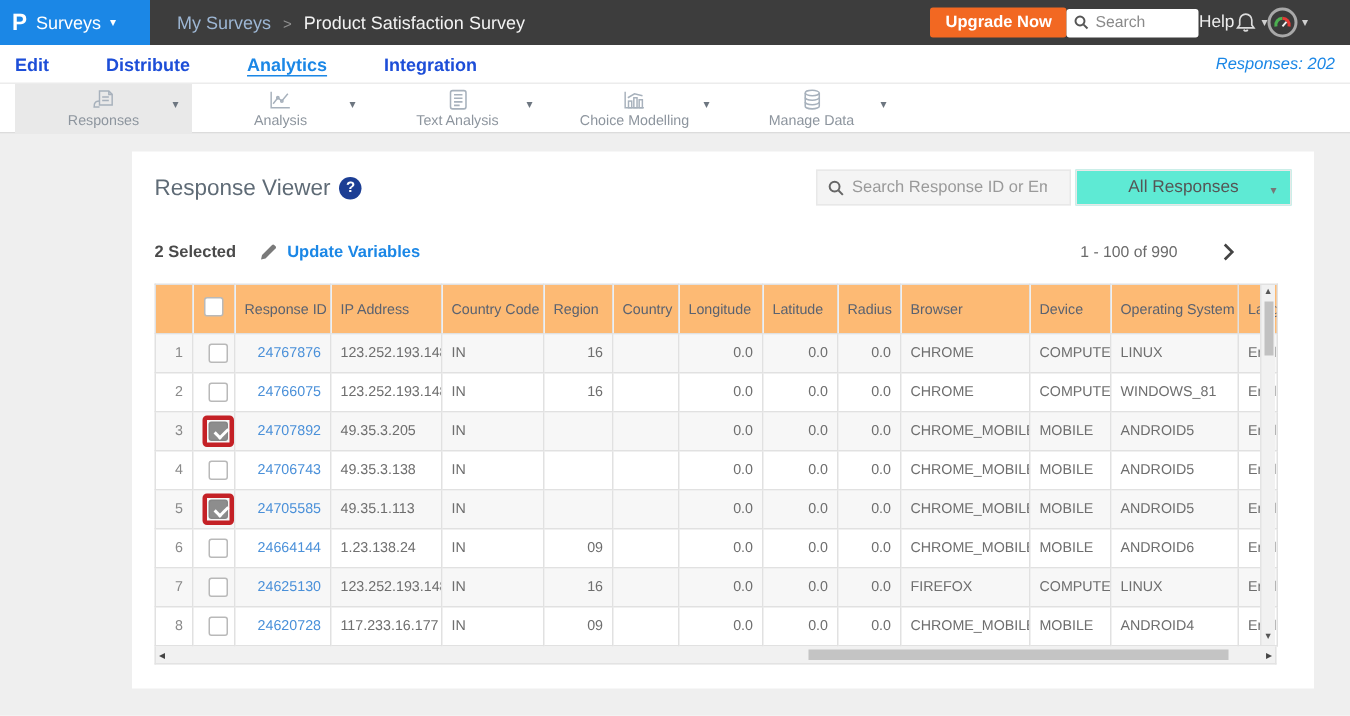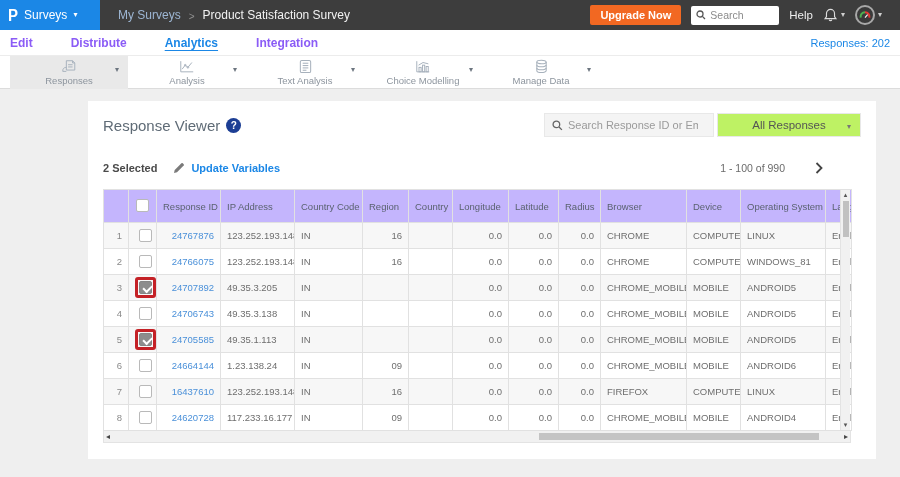--- a/index.html
+++ b/index.html
@@ -10,39 +10,39 @@
   .topbar { height:30px; background:#3d3d3d; display:flex; align-items:center; color:#fff; }
   .brand { background:#1b87e6; height:30px; width:100px; display:flex; align-items:center;
     padding:0 8px; gap:6px; cursor:pointer; }
   .brand .logo { font-weight:700; font-size:15px; transform:scaleY(1.05); }
   .brand .label { font-size:12px; }
   .caret { font-size:8px; line-height:1; color:inherit; }
   .crumbs { display:flex; align-items:flex-end; gap:8px; margin-left:18px; font-size:12px; }
   .crumb-parent { color:#9db6d3; cursor:pointer; }
   .crumb-sep { color:#8f8f8f; font-size:10px; }
   .crumb-current { color:#f2f2f2; }
-  .topbar-right { margin-left:auto; display:flex; align-items:center; gap:10px; padding-right:18px; }
+  .topbar-right { margin-left:auto; display:flex; align-items:center; padding-right:28px; }
   .upgrade-btn { background:#f26822; color:#fff; font-size:11px; font-weight:700;
     padding:4px 10px; border:none; border-radius:2px; cursor:pointer; }
   .tb-search { background:#fff; border-radius:2px; height:19px; width:88px; display:flex;
     align-items:center; padding:0 5px; gap:4px; }
   .tb-search input { border:none; outline:none; width:60px; font-size:10.5px; color:#444;
     font-family:inherit; background:transparent; }
   .tb-search input::placeholder { color:#8a8a8a; }
   .help-link { font-size:11.5px; color:#eee; cursor:pointer; }
   .icon-btn { display:flex; align-items:center; gap:3px; cursor:pointer; color:#cfcfcf; }
   .avatar { width:20px; height:20px; border-radius:50%; border:2px solid #a8a8a8;
     background:#3a3a3a; display:flex; align-items:center; justify-content:center; overflow:hidden; }
 
   
   .navrow { height:26px; background:#fff; display:flex; align-items:center; padding:0 10px;
     border-bottom:1px solid #ececec; }
-  .nav-item { font-size:12px; font-weight:600; color:#8b5cf6; margin-right:38px; cursor:pointer; }
+  .nav-item { font-size:12px; font-weight:600; color:#1d4ed8; margin-right:38px; cursor:pointer; }
   .nav-item.active { color:#1b87e6; text-decoration:underline; text-underline-offset:3px; }
-  .responses-count { margin-left:auto; font-size:11px; color:#1b87e6; cursor:pointer; }
+  .responses-count { margin-left:auto; font-size:11px; color:#1b87e6; cursor:pointer;font-style:italic; }
 
   
   .toolbar { height:33px; background:#fff; border-bottom:1px solid #dcdcdc; display:flex;
     padding-left:10px; }
   .tool-tab { width:118px; height:33px; position:relative; display:flex; flex-direction:column;
     align-items:center; justify-content:center; cursor:pointer; }
   .tool-tab.active { background:#e9e9e9; }
   .tool-tab svg { stroke:#a7b1bc; fill:none; stroke-width:1.1; }
   .tool-tab .t-label { font-size:9.5px; color:#8d959e; margin-top:1px; white-space:nowrap; }
   .tool-tab .t-caret { position:absolute; right:9px; top:9px; font-size:8px; color:#6d7680; }
@@ -54,21 +54,21 @@
   .panel-title { font-size:15px; color:#5f6b76; }
   .help-circle { width:15px; height:15px; border-radius:50%; background:#1c3e94; color:#fff;
     font-size:10px; font-weight:700; display:inline-flex; align-items:center; justify-content:center;
     margin-left:6px; cursor:pointer; }
   .head-right { margin-left:auto; display:flex; gap:3px; }
   .panel-search { width:170px; height:24px; background:#f4f4f4; border:1px solid #e8e8e8;
     display:flex; align-items:center; padding:0 7px; gap:5px; }
   .panel-search input { border:none; outline:none; background:transparent; font-size:11px;
     color:#555; width:130px; font-family:inherit; }
   .panel-search input::placeholder { color:#9a9a9a; }
-  .filter-dd { width:144px; height:24px; background:#bef264; border:1px solid #e8e8e8;
+  .filter-dd { width:144px; height:24px; background:#5eead4; border:1px solid #e8e8e8;
     display:flex; align-items:center; justify-content:center; gap:14px; font-size:11.5px;
     color:#555; cursor:pointer; position:relative; }
   .filter-dd .caret { color:#777; position:absolute; right:9px; top:9px; }
 
   
   .action-row { margin-top:14px; display:flex; align-items:center; height:34px; }
   .selected-label { font-size:11px; font-weight:700; color:#4a4a4a; }
   .ring-red { margin-left:18px; border:3px solid #c42126; border-radius:6px; padding:2px;
     display:inline-flex; }
   .delete-btn { background:#fcfcfc; border:1px solid #c9c9c9; border-radius:3px; height:23px;
@@ -77,21 +77,21 @@
   .update-vars { margin-left:16px; display:flex; align-items:center; gap:6px; cursor:pointer; }
   .update-vars .uv-label { font-size:11px; font-weight:600; color:#1b87e6; }
   .pager { margin-left:auto; display:flex; align-items:center; gap:30px; padding-right:38px; }
   .page-range { font-size:10.5px; color:#6b6b6b; }
   .page-next { cursor:pointer; display:flex; }
 
   
   .table-wrap { margin-top:4px; position:relative; width:748px; }
   table { border-collapse:collapse; table-layout:fixed; width:748px; font-size:9.5px; }
   th,td { border:1px solid #e1e1e1; padding:0 6px; white-space:nowrap; overflow:hidden; }
-  thead th { height:33px; background:#c4b5fd; color:#5a6270; font-weight:400; text-align:left; }
+  thead th { height:33px; background:#fdba74; color:#5a6270; font-weight:400; text-align:left; }
   tbody td { height:26px; color:#6e6e6e; }
   tbody tr:nth-child(odd) td { background:#f7f7f7; }
   tbody tr:nth-child(even) td { background:#ffffff; }
   .c-num { text-align:right; color:#8a8a8a; font-size:9.5px; }
   .c-cb { text-align:center; }
   .c-r { text-align:right; }
   .id-link { color:#4a90d9; cursor:pointer; text-decoration:none; }
   .cbw { display:inline-block; border:3px solid transparent; border-radius:3px; padding:1px;
     line-height:0; }
   .cbw.hl { border-color:#c42126; }
@@ -423,21 +423,21 @@
     <td>ANDROID6</td>
     <td>English</td>
   </tr>
             <tr>
     <td class="c-num">7</td>
     <td class="c-cb">
       <span class="cbw">
         <span class="cb"></span>
       </span>
     </td>
-    <td class="c-r"><a class="id-link">16437610</a></td>
+    <td class="c-r"><a class="id-link">24625130</a></td>
     <td>123.252.193.148</td>
     <td>IN</td>
     <td class="c-r">16</td>
     <td></td>
     <td class="c-r">0.0</td>
     <td class="c-r">0.0</td>
     <td class="c-r">0.0</td>
     <td>FIREFOX</td>
     <td>COMPUTER</td>
     <td>LINUX</td>

